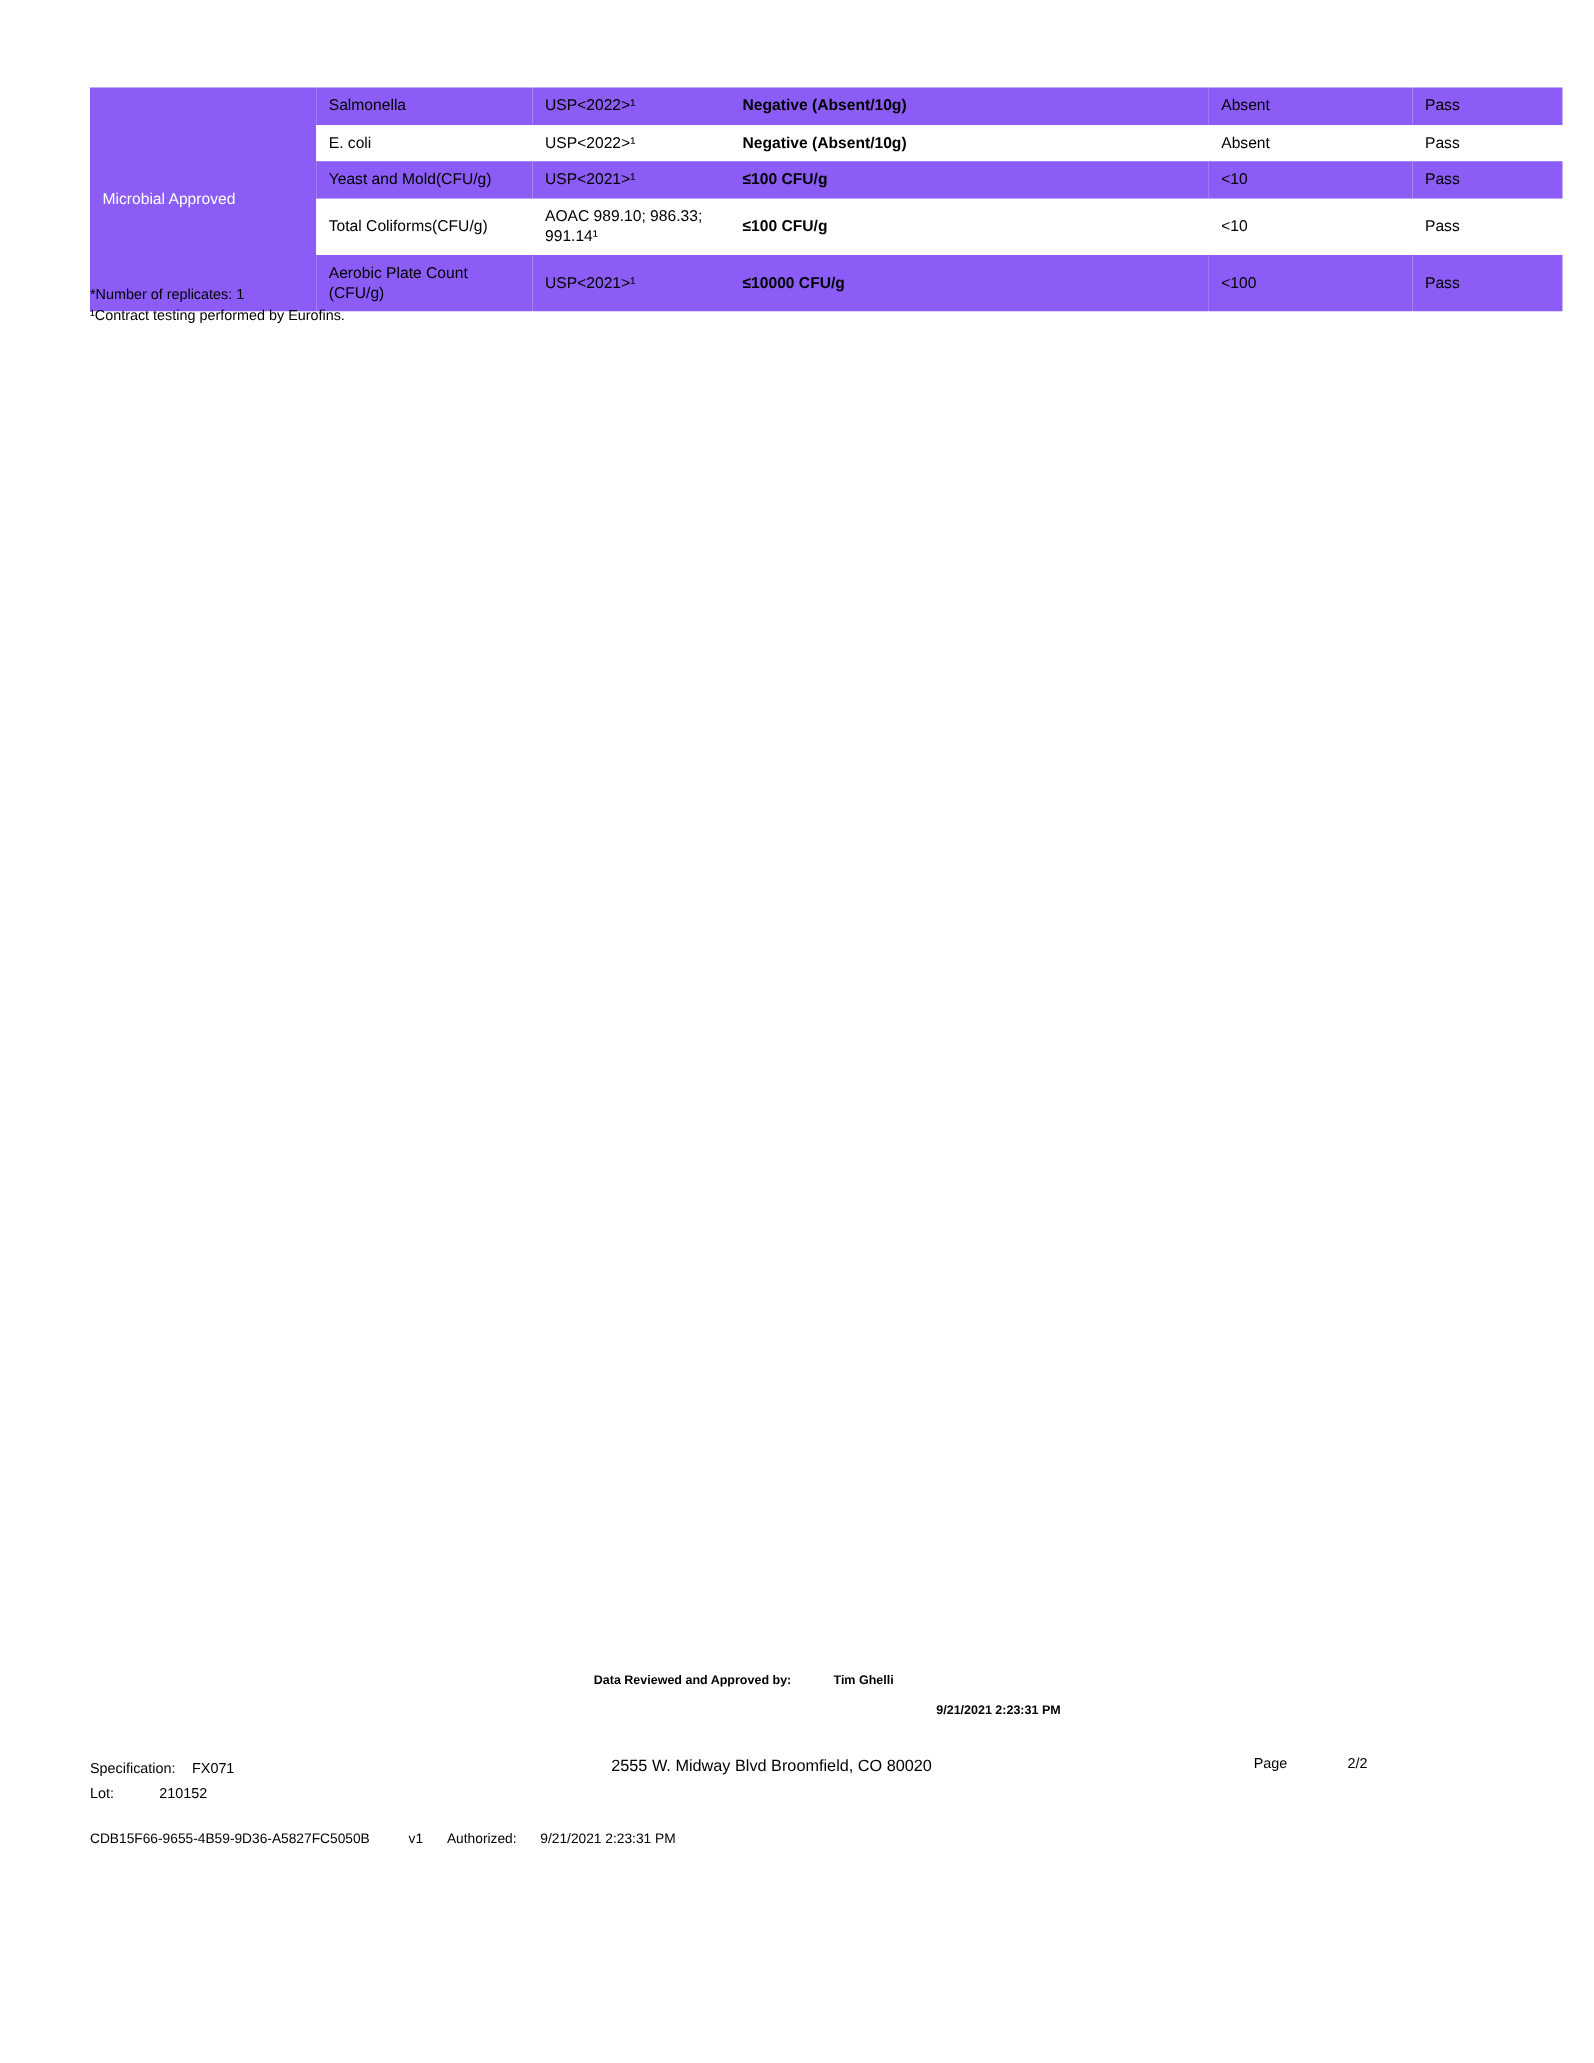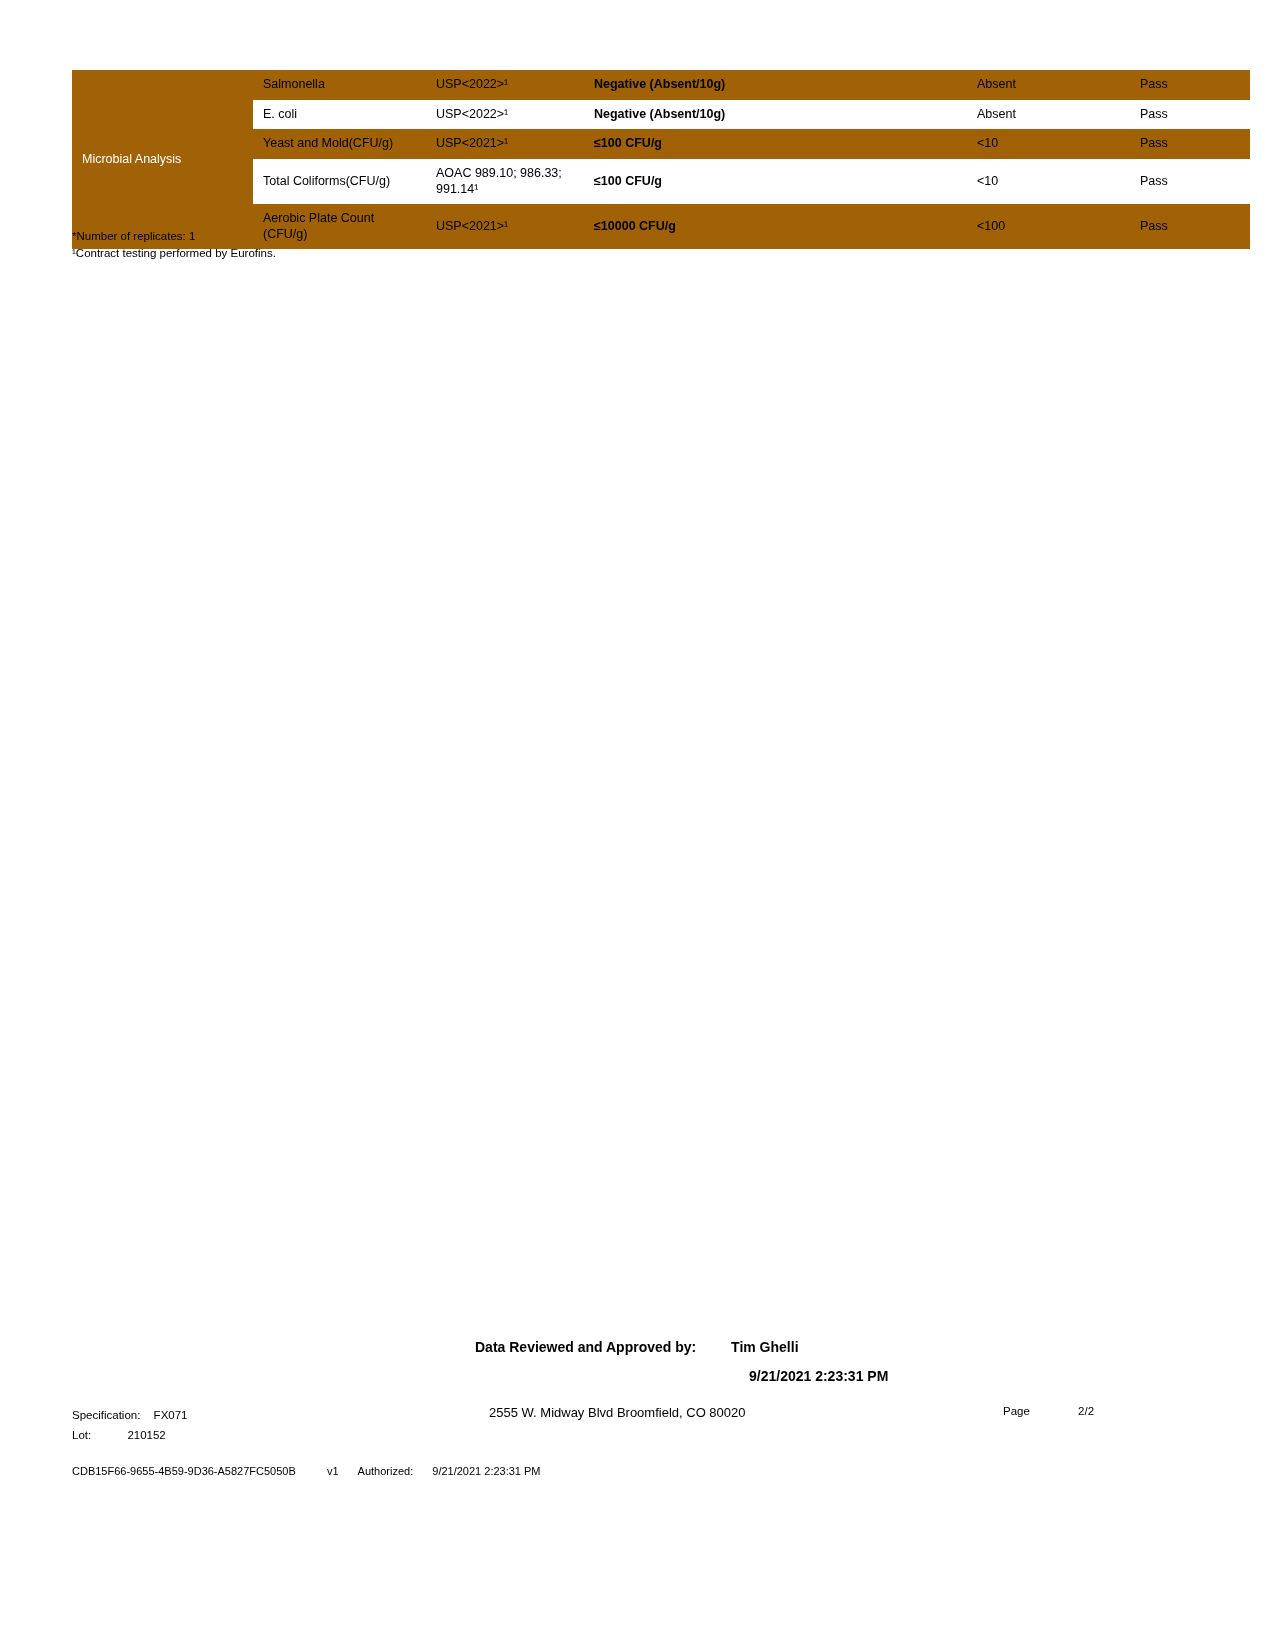--- a/index.html
+++ b/index.html
@@ -40,21 +40,21 @@
   }
   .cat-cell {
     background: #0099c6;
     color: #ffffff;
     font-size: 12.5px;
     vertical-align: middle;
     padding-left: 6px;
     width: 163px;
   }
   .row-alt td {
-    background: #a16207;
+    background: #8b5cf6;
   }
   .row-plain td {
     background: #ffffff;
   }
   .col-analyte { width: 155px; }
   .col-method  { width: 140px; }
   .col-spec    { width: 365px; font-weight: bold; }
   .col-result  { width: 145px; }
   .col-pass    { width: 102px; }
 
@@ -66,21 +66,21 @@
     font-size: 11.5px;
     line-height: 1.5;
   }
   .footnotes div { white-space: nowrap; }
 
   
   .approval {
     position: absolute;
     left: 475px;
     top: 1339px;
-    font-size: 14px;
+    font-size: 10px;
   }
   .approval-label {
     font-weight: bold;
     display: inline-block;
   }
   .approval-name {
     font-weight: bold;
     display: inline-block;
     margin-left: 31px;
   }
@@ -128,21 +128,21 @@
   .footer-auth .auth-date { display: inline-block; margin-left: 16px; }
 </style>
 </head>
 <body>
 
 <div class="page">
 
   <table class="results-table">
     <tbody>
       <tr class="row-alt">
-        <td class="cat-cell" rowspan="5">Microbial Analysis</td>
+        <td class="cat-cell" rowspan="5">Microbial Approved</td>
         <td class="col-analyte">Salmonella</td>
         <td class="col-method">USP&lt;2022&gt;¹</td>
         <td class="col-spec">Negative (Absent/10g)</td>
         <td class="col-result">Absent</td>
         <td class="col-pass">Pass</td>
       </tr>
       <tr class="row-plain">
         <td class="col-analyte">E. coli</td>
         <td class="col-method">USP&lt;2022&gt;¹</td>
         <td class="col-spec">Negative (Absent/10g)</td>

